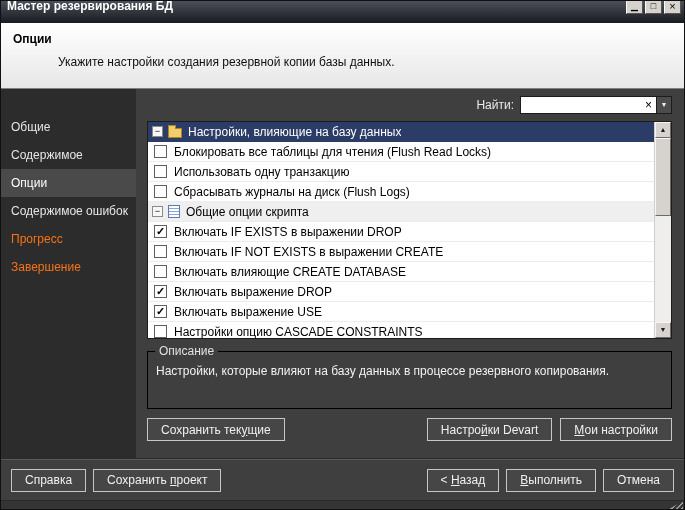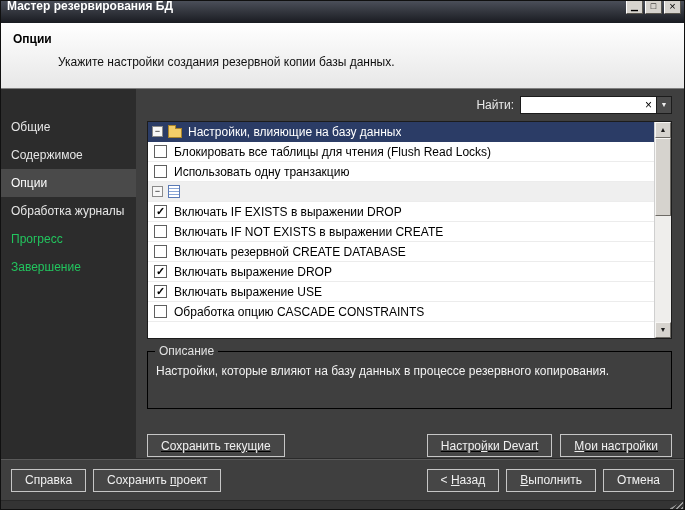--- a/index.html
+++ b/index.html
@@ -22,21 +22,21 @@
   .header { height:66px; flex:0 0 auto; background:linear-gradient(#ffffff,#e7e7e7);
             border-bottom:1px solid #7f7f7f; padding:9px 12px; }
   .h-title { font-weight:bold; color:#000; }
   .h-sub { margin:9px 0 0 45px; color:#101010; }
 
   
   .body { flex:1; display:flex; min-height:0; }
   .sidebar { width:135px; flex:0 0 auto; background:#2c2c2c; padding-top:24px; }
   .side-item { height:28px; line-height:28px; padding-left:10px; color:#e6e6e6; cursor:default; }
   .side-item.selected { background:#4a4a4a; color:#ffffff; }
-  .side-item.disabled { color:#22c55e; }
+  .side-item.disabled { color:#f97316; }
 
   .main { flex:1; min-width:0; padding:6px 12px 0 11px; display:flex; flex-direction:column; }
 
   .search-row { height:20px; margin-bottom:6px; display:flex; justify-content:flex-end; align-items:center; }
   .search-label { color:#eaeaea; margin-right:6px; }
   .search-combo { width:152px; height:18px; background:#fff; border:1px solid #1c1c1c;
                   display:flex; align-items:center; }
   .search-input { flex:1; min-width:0; height:14px; border:0; outline:0; background:transparent;
                   font:inherit; padding:0 3px; }
   .search-clear { color:#000; padding:0 4px; font-size:12px; line-height:16px; cursor:default; }
@@ -80,21 +80,21 @@
              height:58px; padding:12px 8px 4px 8px; }
   .desc-title { position:absolute; top:-8px; left:7px; background:#3f3f3f; padding:0 4px; color:#e2e2e2; }
   .desc-text { color:#f2f2f2; }
 
   
   .btn { height:23px; background:#464646; border:1px solid #c6c6c6; color:#f0f0f0;
          font:inherit; padding:0 13px; cursor:default; white-space:nowrap; }
   .btn u { text-decoration:underline; }
   .btn.default { border-color:#f2f2f2; outline:1px dotted #b5b5b5; outline-offset:-4px; }
 
-  .preset-row { margin-top:25px; display:flex; align-items:center; gap:8px; flex:0 0 auto;text-decoration:underline; }
+  .preset-row { margin-top:9px; display:flex; align-items:center; gap:8px; flex:0 0 auto; }
   .spacer { flex:1; }
 
   .separator { flex:0 0 auto; height:2px; border-top:1px solid #2a2a2a; border-bottom:1px solid #5a5a5a; }
   .footer { flex:0 0 auto; height:40px; display:flex; align-items:center; gap:7px; padding:0 10px; }
 
   .frame-bottom { flex:0 0 auto; height:9px; background:#343434; border-top:1px solid #292929; position:relative; }
   .grip { position:absolute; right:1px; bottom:0; width:14px; height:8px;
           background:repeating-linear-gradient(135deg, transparent 0 2px, #9a9a9a 2px 4px);
           clip-path:polygon(100% 0, 100% 100%, 0 100%); }
 </style>
@@ -113,21 +113,21 @@
   <div class="header">
     <div class="h-title">Опции</div>
     <div class="h-sub">Укажите настройки создания резервной копии базы данных.</div>
   </div>
 
   <div class="body">
     <div class="sidebar">
       <div class="side-item">Общие</div>
       <div class="side-item">Содержимое</div>
       <div class="side-item selected">Опции</div>
-      <div class="side-item">Обработка журналы</div>
+      <div class="side-item">Содержимое ошибок</div>
       <div class="side-item disabled">Прогресс</div>
       <div class="side-item disabled">Завершение</div>
     </div>
 
     <div class="main">
 
       <div class="search-row">
         <span class="search-label">Найти:</span>
         <div class="search-combo">
           <input class="search-input" value="" style="">
@@ -146,55 +146,60 @@
           </div>
 
           <div class="row check-row">
             <span class="checkbox"></span>
             <span class="row-label">Блокировать все таблицы для чтения (Flush Read Locks)</span>
           </div>
           <div class="row check-row">
             <span class="checkbox"></span>
             <span class="row-label">Использовать одну транзакцию</span>
           </div>
+          <div class="row check-row">
+            <span class="checkbox"></span>
+            <span class="row-label">Сбрасывать журналы на диск (Flush Logs)</span>
+          </div>
 
           <div class="row group-row">
             <span class="expander">−</span>
             <span class="icon script-icon"></span>
+            <span class="row-label">Общие опции скрипта</span>
           </div>
 
           <div class="row check-row">
             <span class="checkbox checked">
                 <span class="mark">✓</span>
               </span>
             <span class="row-label">Включать IF EXISTS в выражении DROP</span>
           </div>
           <div class="row check-row">
             <span class="checkbox"></span>
             <span class="row-label">Включать IF NOT EXISTS в выражении CREATE</span>
           </div>
           <div class="row check-row">
             <span class="checkbox"></span>
-            <span class="row-label">Включать резервной CREATE DATABASE</span>
+            <span class="row-label">Включать влияющие CREATE DATABASE</span>
           </div>
           <div class="row check-row">
             <span class="checkbox checked">
                 <span class="mark">✓</span>
               </span>
             <span class="row-label">Включать выражение DROP</span>
           </div>
           <div class="row check-row">
             <span class="checkbox checked">
                 <span class="mark">✓</span>
               </span>
             <span class="row-label">Включать выражение USE</span>
           </div>
           <div class="row check-row">
             <span class="checkbox"></span>
-            <span class="row-label">Обработка опцию CASCADE CONSTRAINTS</span>
+            <span class="row-label">Настройки опцию CASCADE CONSTRAINTS</span>
           </div>
 
         </div>
 
         <div class="vscroll">
           <div class="scroll-btn">▲</div>
           <div class="scroll-track">
             <div class="scroll-thumb"></div>
           </div>
           <div class="scroll-btn">▼</div>

